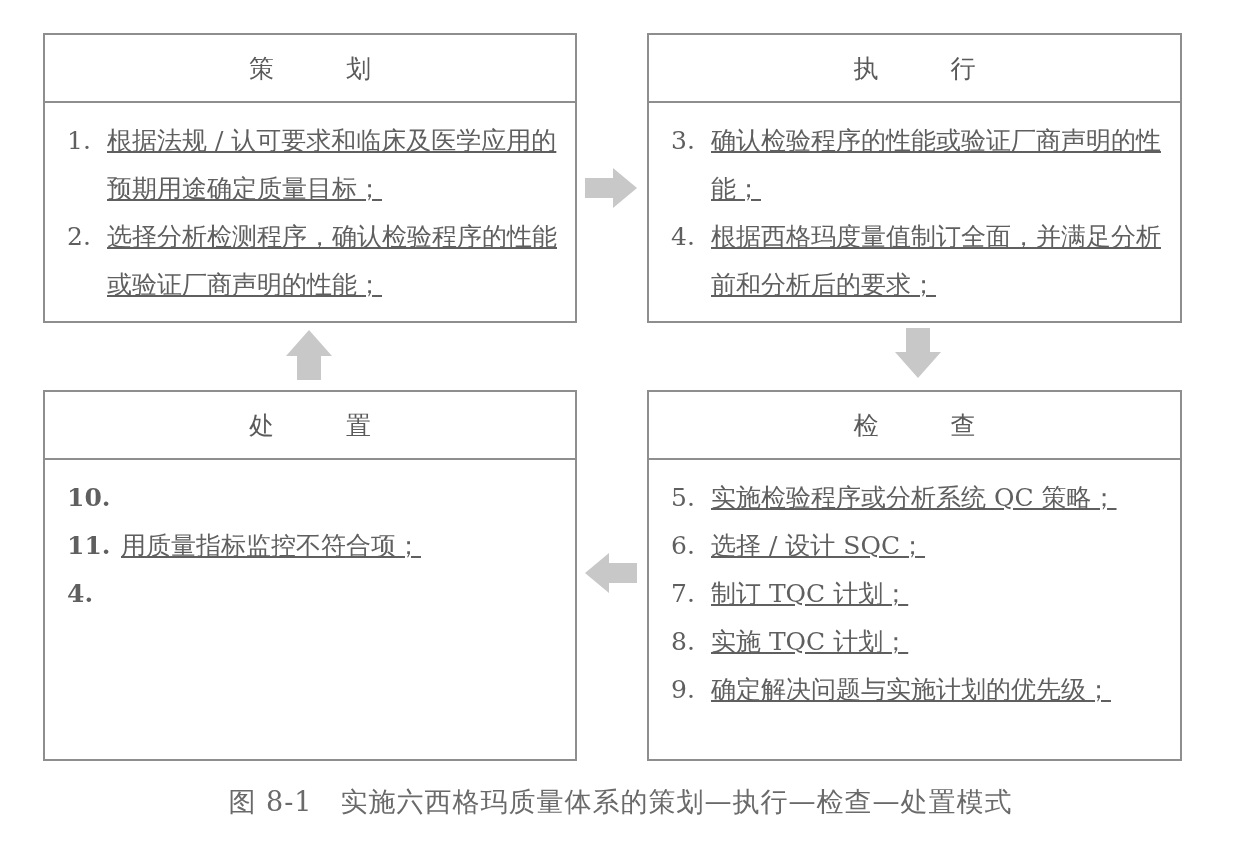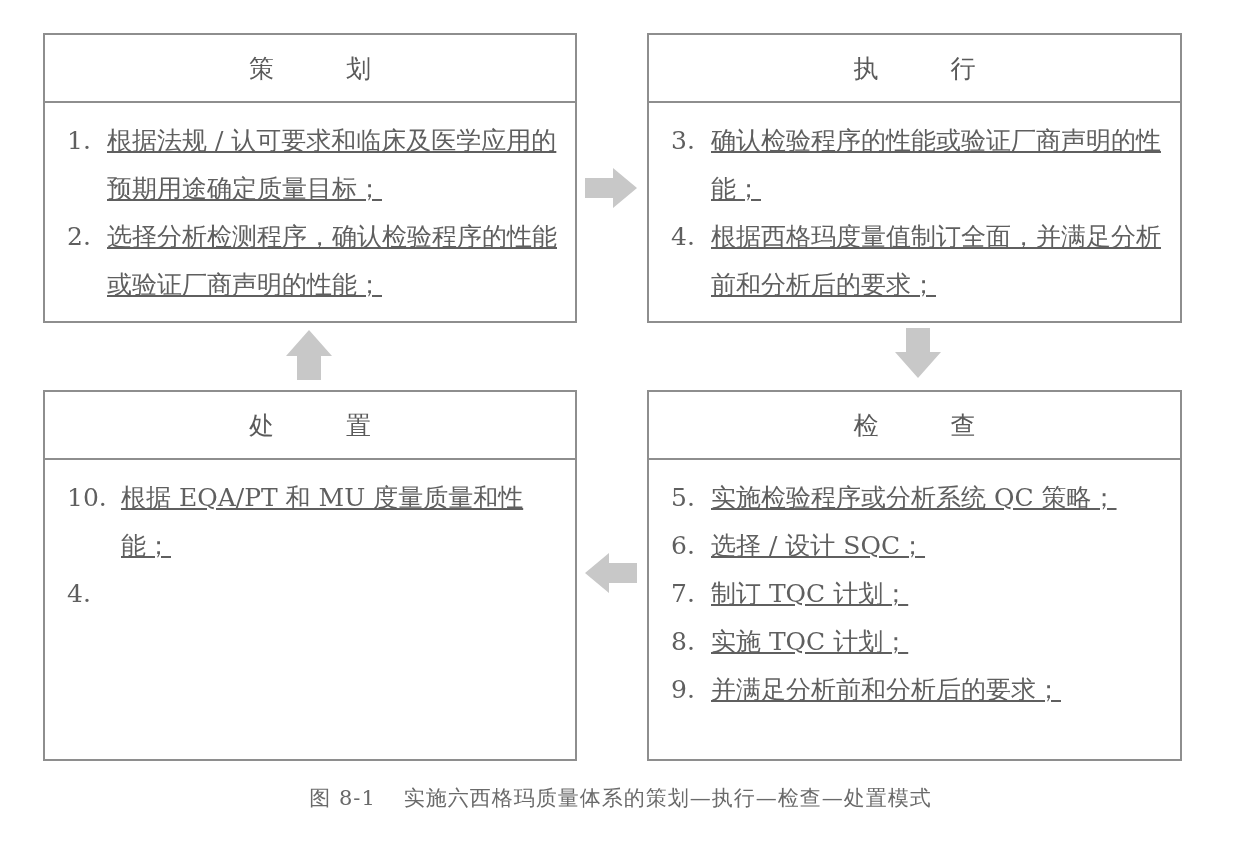--- a/index.html
+++ b/index.html
@@ -8,24 +8,24 @@
   .box { position: absolute; border: 2px solid #8e8e8e; background: #fff; box-sizing: border-box; }
   .box-head { height: 66px; border-bottom: 2px solid #8e8e8e; display: flex; align-items: center;
               justify-content: center; font-size: 25px; color: #5a5a5a; letter-spacing: 0; }
   .box-head .ch { display: inline-block; }
   .box-head .gap { display: inline-block; width: 72px; }
   .box-body { padding: 14px 18px 0 22px; }
   .item { display: flex; font-size: 25px; line-height: 48px; color: #5f5f5f; }
   .item .num { flex: 0 0 auto; white-space: pre; }
   .item .txt { flex: 1 1 auto; text-decoration: underline; }
   .num-w1 { width: 40px; }
-  .num-w2 { width: 54px; }
+  .num-w2 { width: 54px; font-weight: bold; }
   .arrow { position: absolute; }
   .caption { position: absolute; left: 0; width: 1241px; top: 784px; text-align: center;
-             font-size: 21px; color: #6a6a6a; letter-spacing: 1px; }
+             font-size: 27px; color: #6a6a6a; letter-spacing: 1px; }
   .caption .fig { margin-right: 28px; }
 </style>
 </head>
 <body>
 
 <div class="box" style="left:43px; top:33px; width:534px; height:290px;">
   <div class="box-head">
     <span class="ch">策</span>
     <span class="gap"></span>
     <span class="ch">划</span>
@@ -62,21 +62,24 @@
 
 <div class="box" style="left:43px; top:390px; width:534px; height:371px;">
   <div class="box-head">
     <span class="ch">处</span>
     <span class="gap"></span>
     <span class="ch">置</span>
   </div>
   <div class="box-body">
     <div class="item">
       <span class="num num-w2">10.</span>
-      <span class="txt">根据 EQA/PT 和 MU 度量质量和性能；</span>
+    </div>
+    <div class="item">
+      <span class="num num-w2">11.</span>
+      <span class="txt">用质量指标监控不符合项；</span>
     </div>
     <div class="item">
       <span class="num num-w2">4.</span>
     </div>
   </div>
 </div>
 
 <div class="box" style="left:647px; top:390px; width:535px; height:371px;">
   <div class="box-head">
     <span class="ch">检</span>
@@ -95,21 +98,21 @@
     <div class="item">
       <span class="num num-w1">7.</span>
       <span class="txt">制订 TQC 计划；</span>
     </div>
     <div class="item">
       <span class="num num-w1">8.</span>
       <span class="txt">实施 TQC 计划；</span>
     </div>
     <div class="item">
       <span class="num num-w1">9.</span>
-      <span class="txt">并满足分析前和分析后的要求；</span>
+      <span class="txt">确定解决问题与实施计划的优先级；</span>
     </div>
   </div>
 </div>
 
 <svg class="arrow" style="left:583px; top:166px;" width="56" height="44" viewBox="0 0 56 44">
   <polygon points="2,12 30,12 30,2 54,22 30,42 30,32 2,32" fill="#c8c8c8"></polygon>
 </svg>
 
 <svg class="arrow" style="left:893px; top:326px;" width="50" height="54" viewBox="0 0 50 54">
   <polygon points="13,2 37,2 37,26 48,26 25,52 2,26 13,26" fill="#c8c8c8"></polygon>

